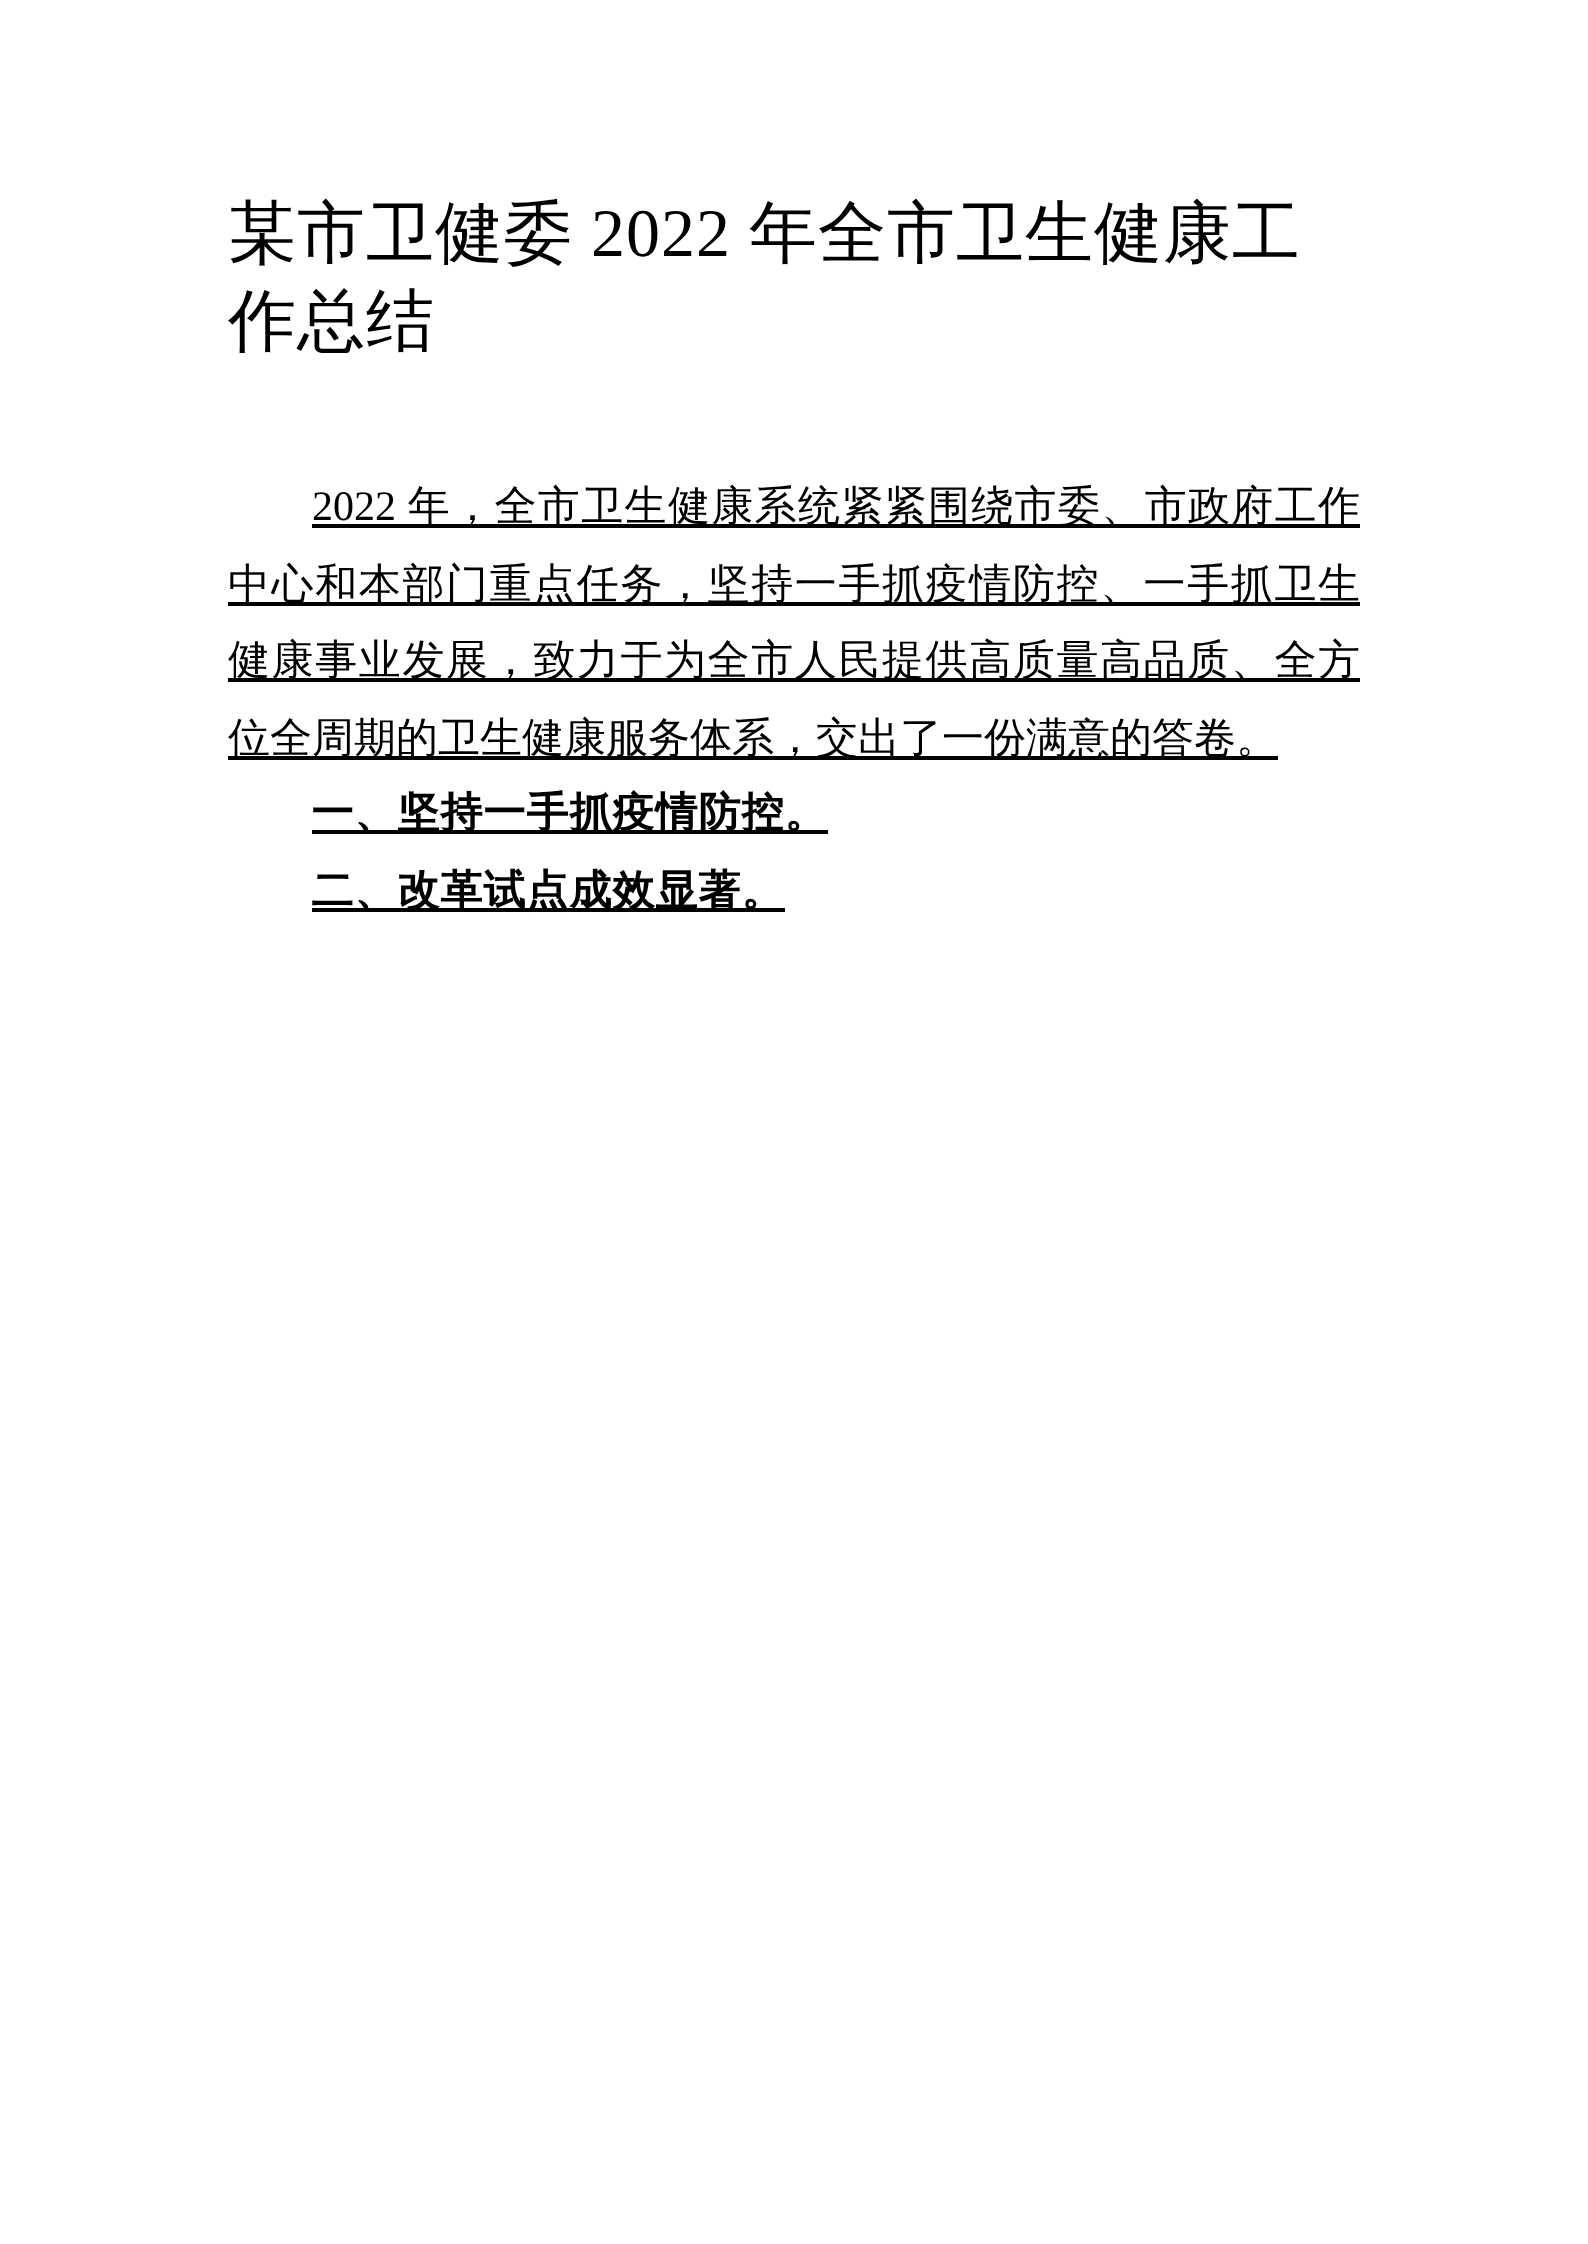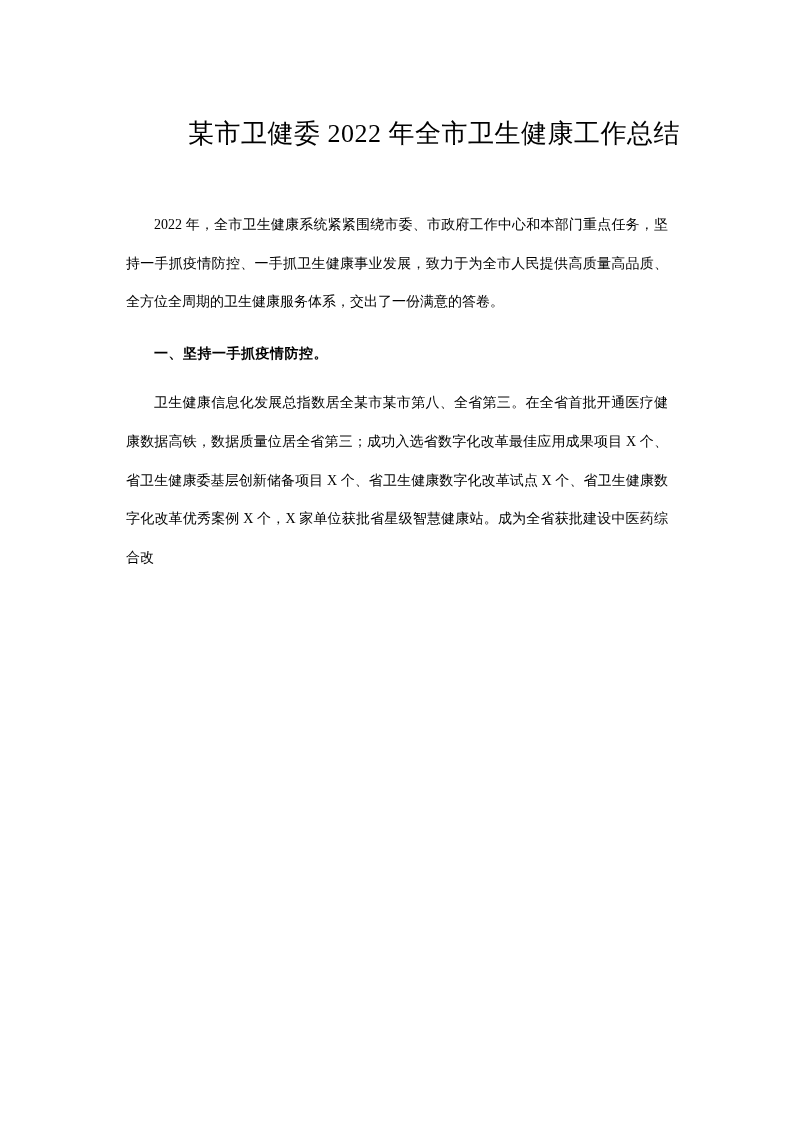--- a/index.html
+++ b/index.html
@@ -12,36 +12,37 @@
     width: 794px;
     height: 1122px;
     box-sizing: border-box;
     background: #ffffff;
     color: #000000;
     padding: 96px 114px 40px 114px;
     overflow: hidden;
     font-family: "Liberation Serif", "DejaVu Serif", serif;
   }
   .doc-title {
-    margin: 16px 0 50px 0;
+    margin: 0 0 50px 0;
     font-family: "Liberation Serif", "DejaVu Serif", serif;
-    font-size: 26px;
+    font-size: 34px;
     line-height: 44px;
     font-weight: 400;
-    text-align: right;
+    text-align: left;
     letter-spacing: 0.5px;
   }
   .doc-body p {
-    margin: 12px;
-    font-size: 14px;
+    margin: 0;
+    font-size: 21px;
     line-height: 38.6px;
     text-align: justify;
     text-justify: inter-ideograph;
     text-indent: 2em;
     word-break: break-all;
+    text-decoration: underline;
   }
   .doc-body p.body-para {
     font-family: "Liberation Serif", "DejaVu Serif", serif;
     font-weight: 400;
   }
   .doc-body p.section-heading {
     font-family: "Liberation Sans", "DejaVu Sans", sans-serif;
     font-weight: 700;
     letter-spacing: 0.5px;
   }
@@ -51,16 +52,16 @@
 
 <div class="page">
   <h1 class="doc-title">某市卫健委 2022 年全市卫生健康工作总结</h1>
 
   <div class="doc-body">
     <p class="body-para">2022 年，全市卫生健康系统紧紧围绕市委、市政府工作中心和本部门重点任务，坚持一手抓疫情防控、一手抓卫生健康事业发展，致力于为全市人民提供高质量高品质、全方位全周期的卫生健康服务体系，交出了一份满意的答卷。</p>
 
     <p class="section-heading">一、坚持一手抓疫情防控。</p>
 
 
+    <p class="section-heading">二、改革试点成效显著。</p>
 
-    <p class="body-para">卫生健康信息化发展总指数居全某市某市第八、全省第三。在全省首批开通医疗健康数据高铁，数据质量位居全省第三；成功入选省数字化改革最佳应用成果项目 X 个、省卫生健康委基层创新储备项目 X 个、省卫生健康数字化改革试点 X 个、省卫生健康数字化改革优秀案例 X 个，X 家单位获批省星级智慧健康站。成为全省获批建设中医药综合改</p>
   </div>
 </div>
 
 </body></html>

